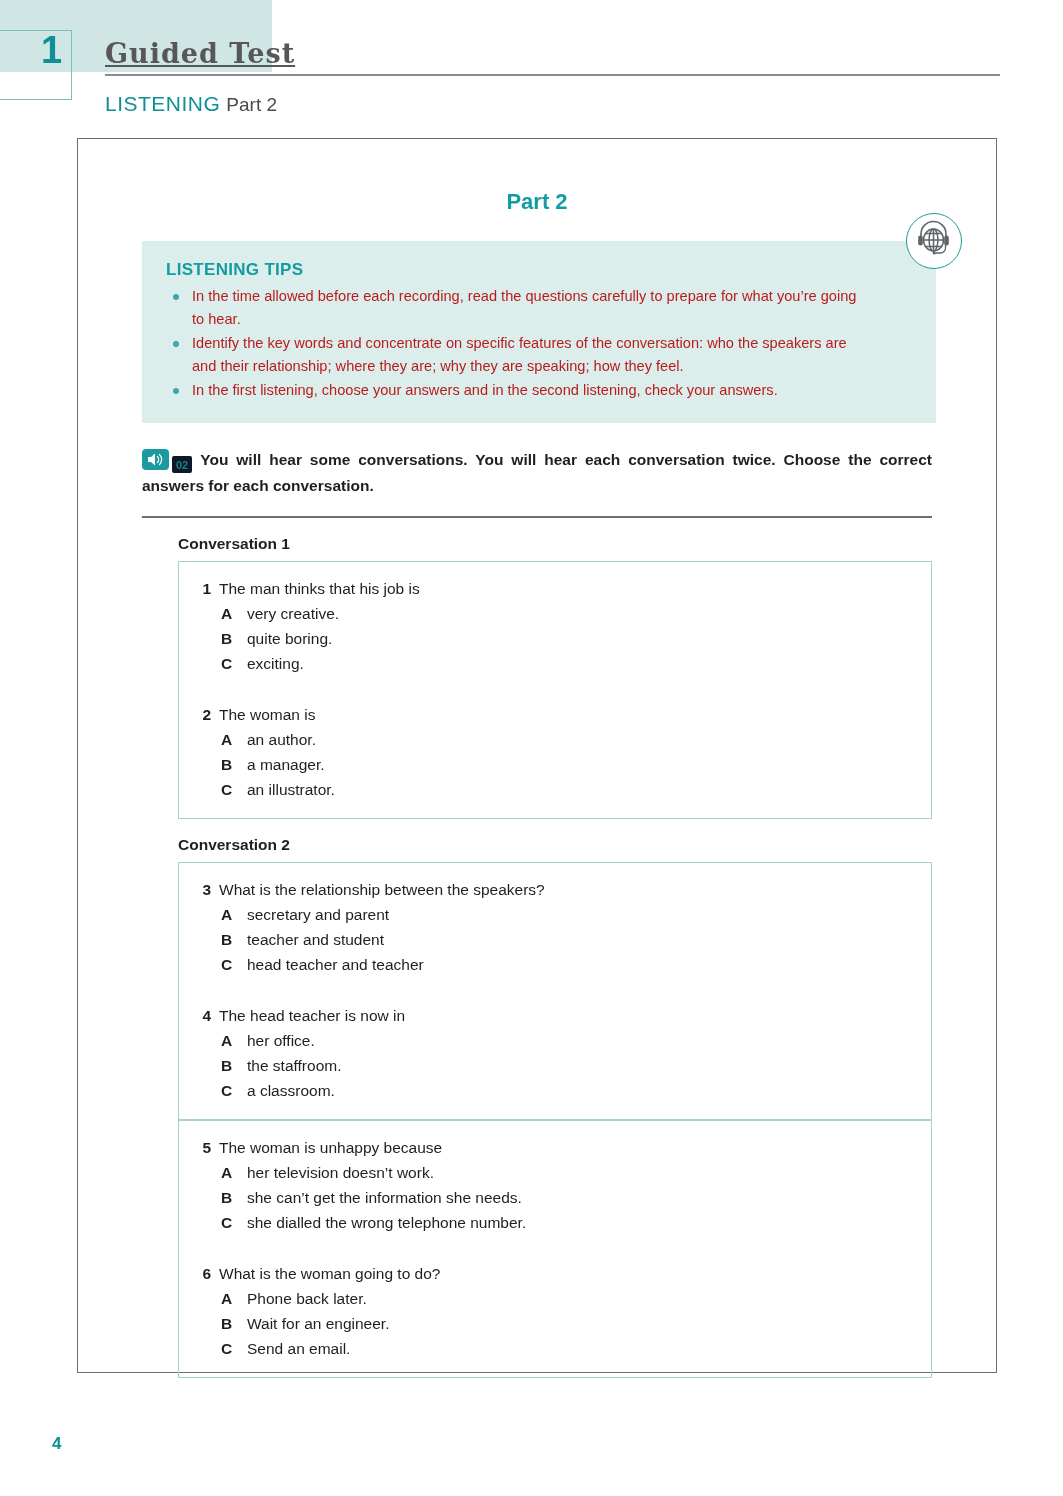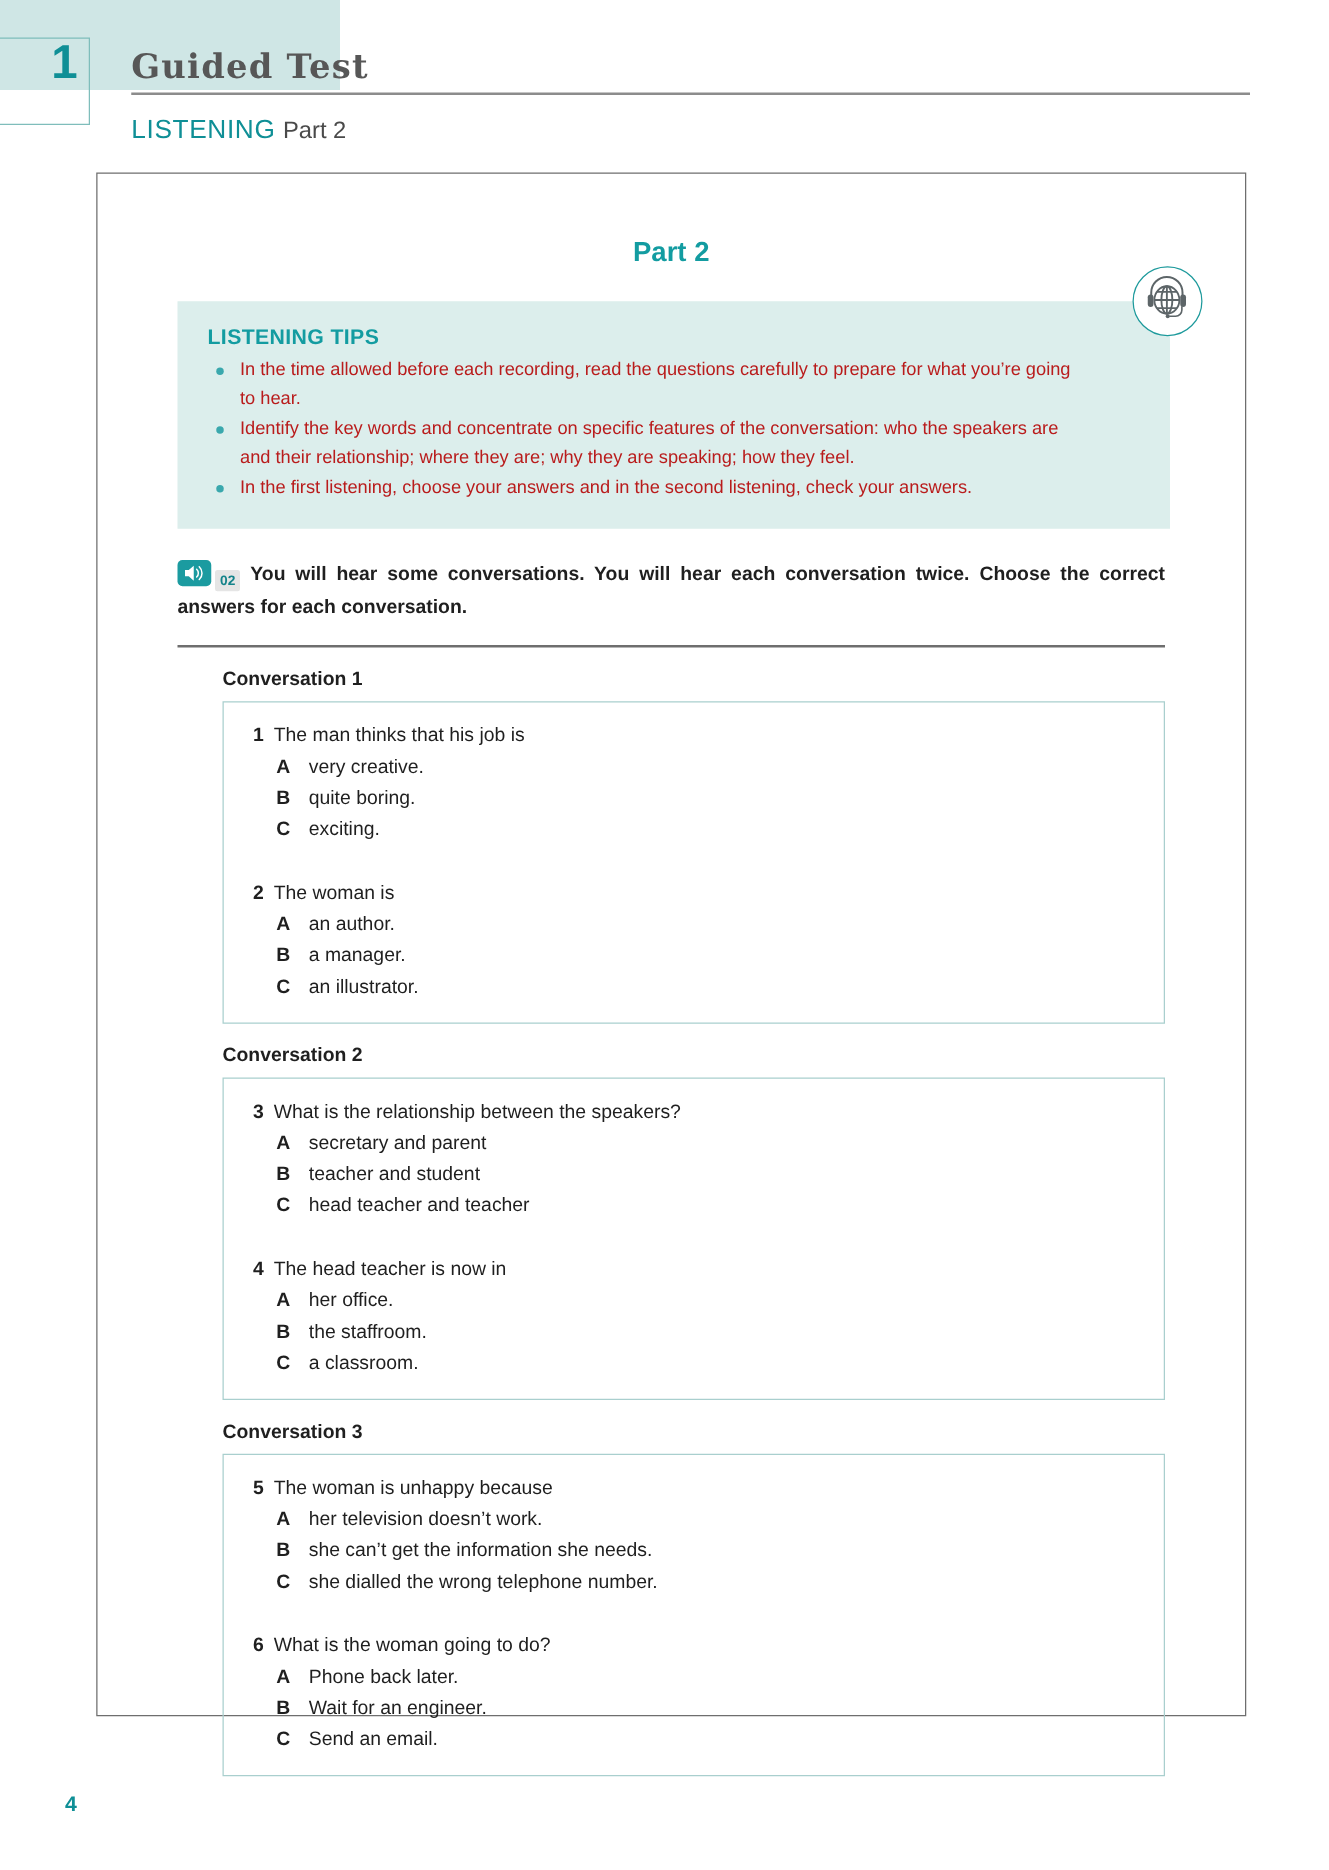--- a/index.html
+++ b/index.html
@@ -56,20 +56,21 @@
   }
   .guided-test {
     font-family: "DejaVu Serif", serif;
     font-size: 27px;
     font-weight: bold;
     color: #575757;
     letter-spacing: 1px;
     line-height: 32px;
     margin: 0;
     padding: 0 0 2px 0;
+    text-decoration: underline;
   }
   .header-rule {
     width: 895px;
     height: 2px;
     background: #8c8c8c;
     margin: 2px 0 10px 0;
   }
   .sub-header {
     font-size: 21px;
     font-weight: normal;
@@ -181,21 +182,21 @@
     position: relative;
   }
   .speaker-badge svg {
     position: absolute;
     left: 4px;
     top: 3px;
   }
   .track-badge {
     display: inline-block;
     vertical-align: -4px;
-    background: #e5e5e5;
+    background: #0f172a;
     color: #14838a;
     font-size: 11px;
     font-weight: bold;
     padding: 3px 4px 2px 4px;
     border-radius: 2px;
     line-height: 12px;
     margin-right: 8px;
   }
   .section-rule {
     margin: 18px 64px 0 64px;
@@ -385,21 +386,20 @@
           <span class="opt-letter">B</span><span>the staffroom.</span>
         </div>
         <div class="opt">
           <span class="opt-letter">C</span><span>a classroom.</span>
         </div>
       </div>
     </div>
   </div>
 
   <div class="conv-block">
-    <div class="conv-label">Conversation 3</div>
     <div class="q-box">
       <div class="question">
         <div class="q-stem">
           <span class="q-num">5</span><span>The woman is unhappy because</span>
         </div>
         <div class="opt">
           <span class="opt-letter">A</span><span>her television doesn’t work.</span>
         </div>
         <div class="opt">
           <span class="opt-letter">B</span><span>she can’t get the information she needs.</span>

